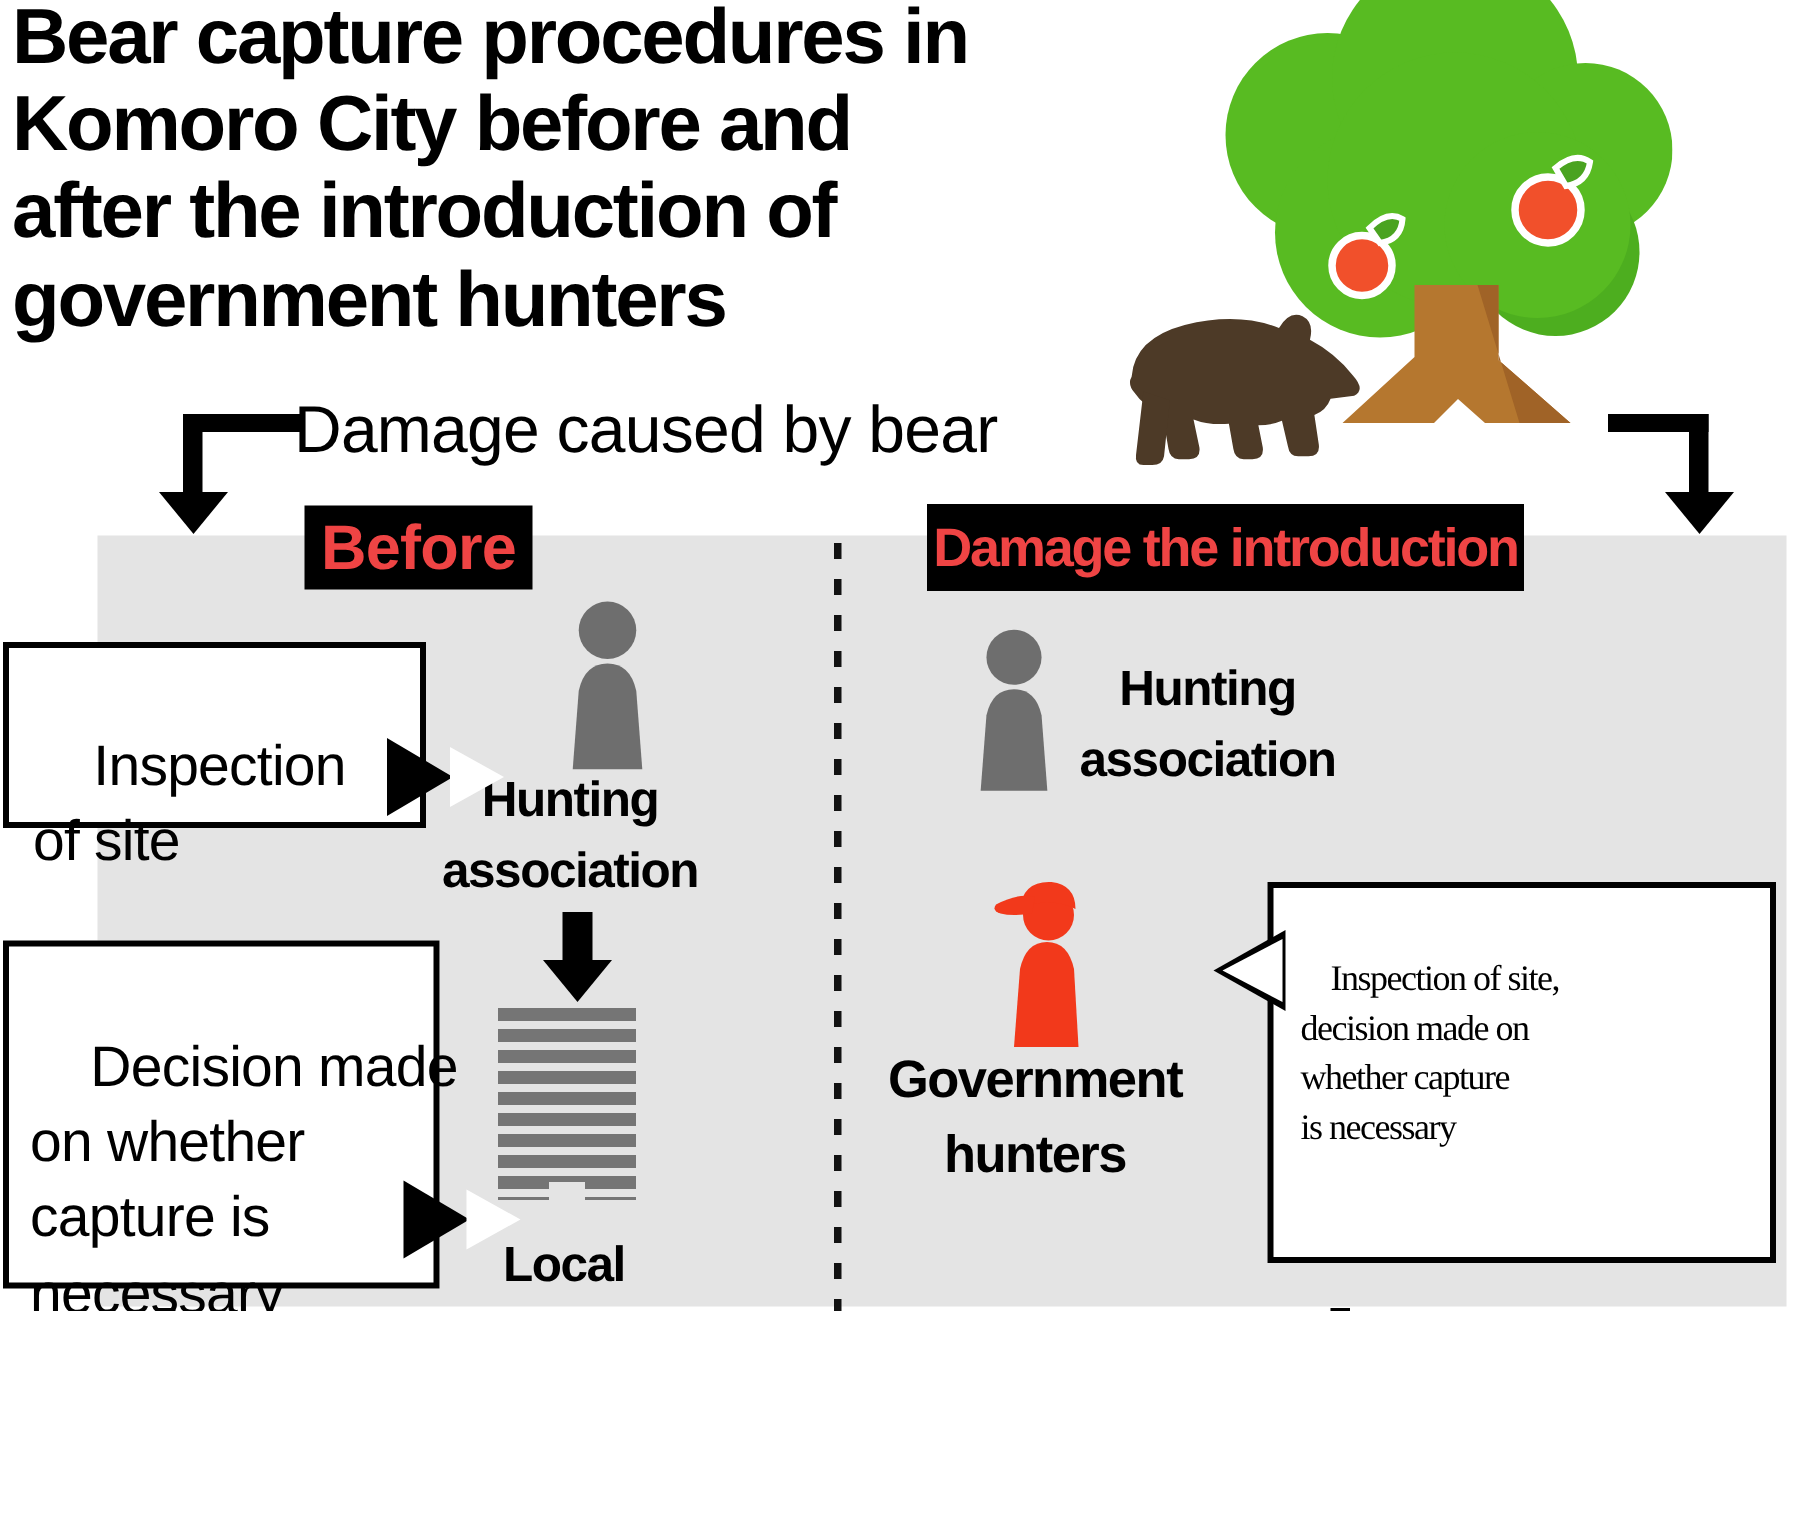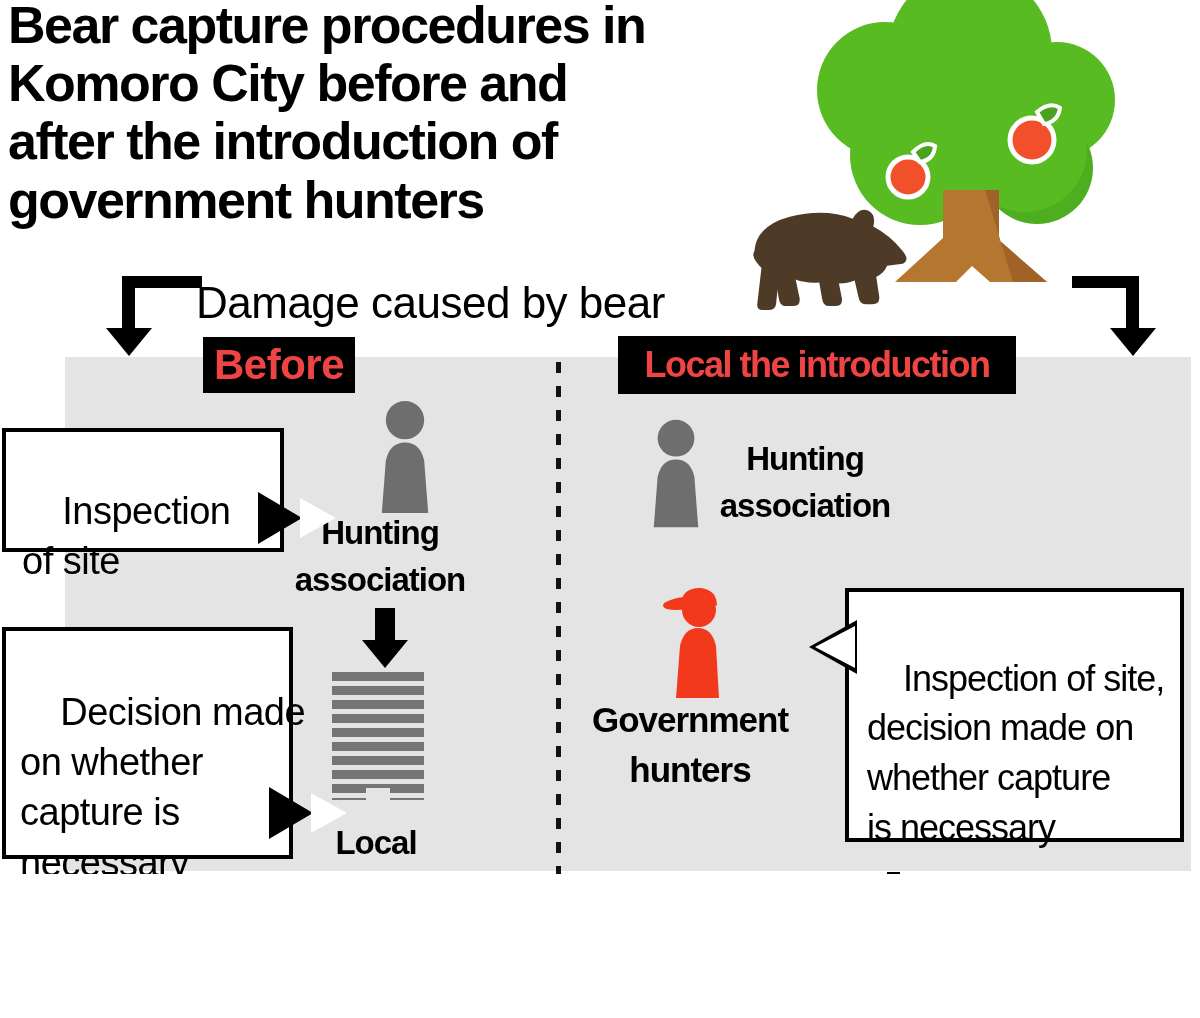--- a/index.html
+++ b/index.html
@@ -9,21 +9,21 @@
   }
   .abs{position:absolute;}
 
   
   .title{
     left:8px;top:-4px;font-size:52px;font-weight:bold;line-height:1.12;
     letter-spacing:-1.5px;white-space:pre;
   }
 
   
-  .damage{left:196px;top:262px;font-size:44px;letter-spacing:-0.5px;white-space:pre;margin-top:16px;}
+  .damage{left:196px;top:262px;font-size:44px;letter-spacing:-0.5px;white-space:pre;}
 
   
   .panel{left:65px;top:357px;width:1126px;height:514px;background:#e4e4e4;}
   .divider{
     left:556px;top:362px;width:5px;height:524px;
     background:repeating-linear-gradient(180deg,#121212 0 11px,transparent 11px 24px);
   }
 
   
   .blackbox{background:#000;color:#ef4444;font-weight:bold;text-align:center;}
@@ -112,21 +112,21 @@
   <div class="abs head-down" style="left:106px;top:328px;"></div>
 
   <div class="abs bar" style="left:1072px;top:276px;width:67px;height:12px;"></div>
   <div class="abs bar" style="left:1126px;top:276px;width:13px;height:54px;"></div>
   <div class="abs head-down" style="left:1110px;top:328px;"></div>
 
   <div class="abs panel"></div>
   <div class="abs divider"></div>
 
   <div class="abs blackbox before-box">Before</div>
-  <div class="abs blackbox after-box">Local the introduction</div>
+  <div class="abs blackbox after-box">Damage the introduction</div>
 
   <svg class="abs" style="left:374px;top:400px;" width="62" height="113" viewBox="0 0 60 112">
     <g fill="#6e6e6e">
       <circle cx="30" cy="20" r="19"></circle>
       <path d="M30 42 Q45 42 49 60 L53 112 L7 112 L11 60 Q15 42 30 42 Z"></path>
     </g>
   </svg>
   <div class="abs actor" style="left:270px;top:510px;width:220px;">Hunting
 association</div>
 
@@ -166,21 +166,21 @@
     <g fill="#f2391b">
       <circle cx="40" cy="28" r="17"></circle>
       <path d="M21 24 Q23 5 42 6 Q58 8 58 24 Q40 15 21 24 Z"></path>
       <path d="M5 21 Q20 13 31 16 L29 27 Q16 29 8 27 Q2 25 5 21 Z"></path>
       <path d="M39 46 Q53 46 57 64 L60 116 L17 116 L21 64 Q25 46 39 46 Z"></path>
     </g>
   </svg>
   <div class="abs actor" style="left:575px;top:695px;width:230px;font-size:35px;">Government
 hunters</div>
 
-  <div class="abs bubble" style="left:845px;top:588px;width:313px;height:234px;padding:12px 0 0 18px;font-size:36px;letter-spacing:-1px;line-height:1.38;">
+  <div class="abs bubble" style="left:845px;top:588px;width:313px;height:234px;padding:12px 0 0 18px;font-size:24px;letter-spacing:-1px;line-height:1.38;font-family:Liberation Serif, serif;">
     <span>Inspection of site,
 decision made on
 whether capture
 is necessary</span>
     <div class="tail-left" style="left:-40px;top:28px;"></div>
   </div>
 
   <div class="abs bar" style="left:104px;top:872px;width:13px;height:85px;"></div>
   <div class="abs bar" style="left:104px;top:944px;width:150px;height:13px;"></div>
   <div class="abs head-right" style="left:252px;top:927px;"></div>

